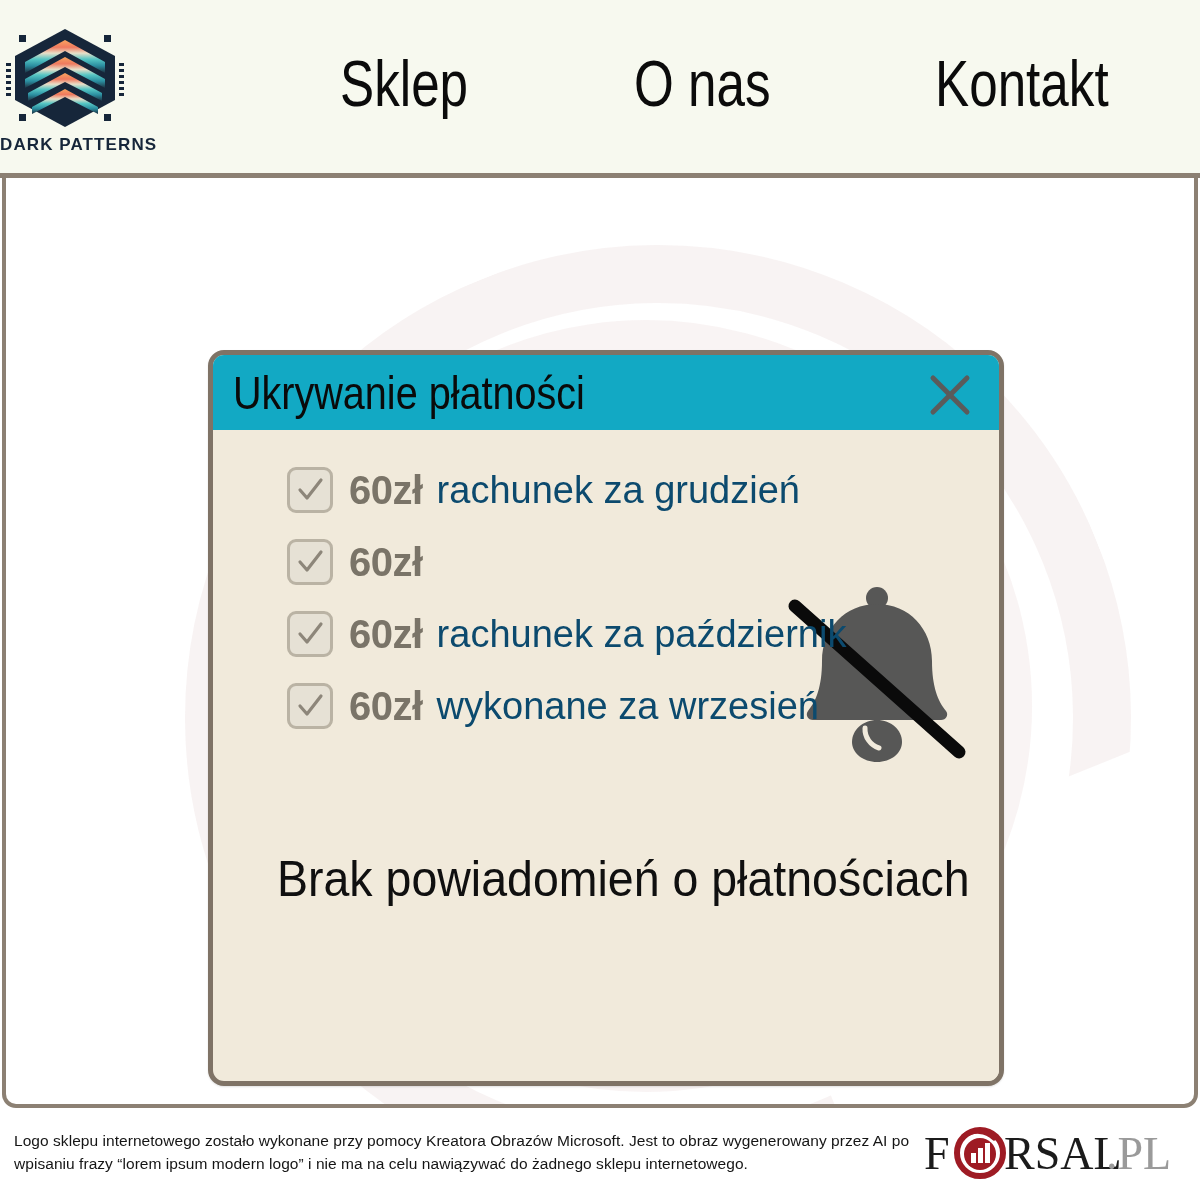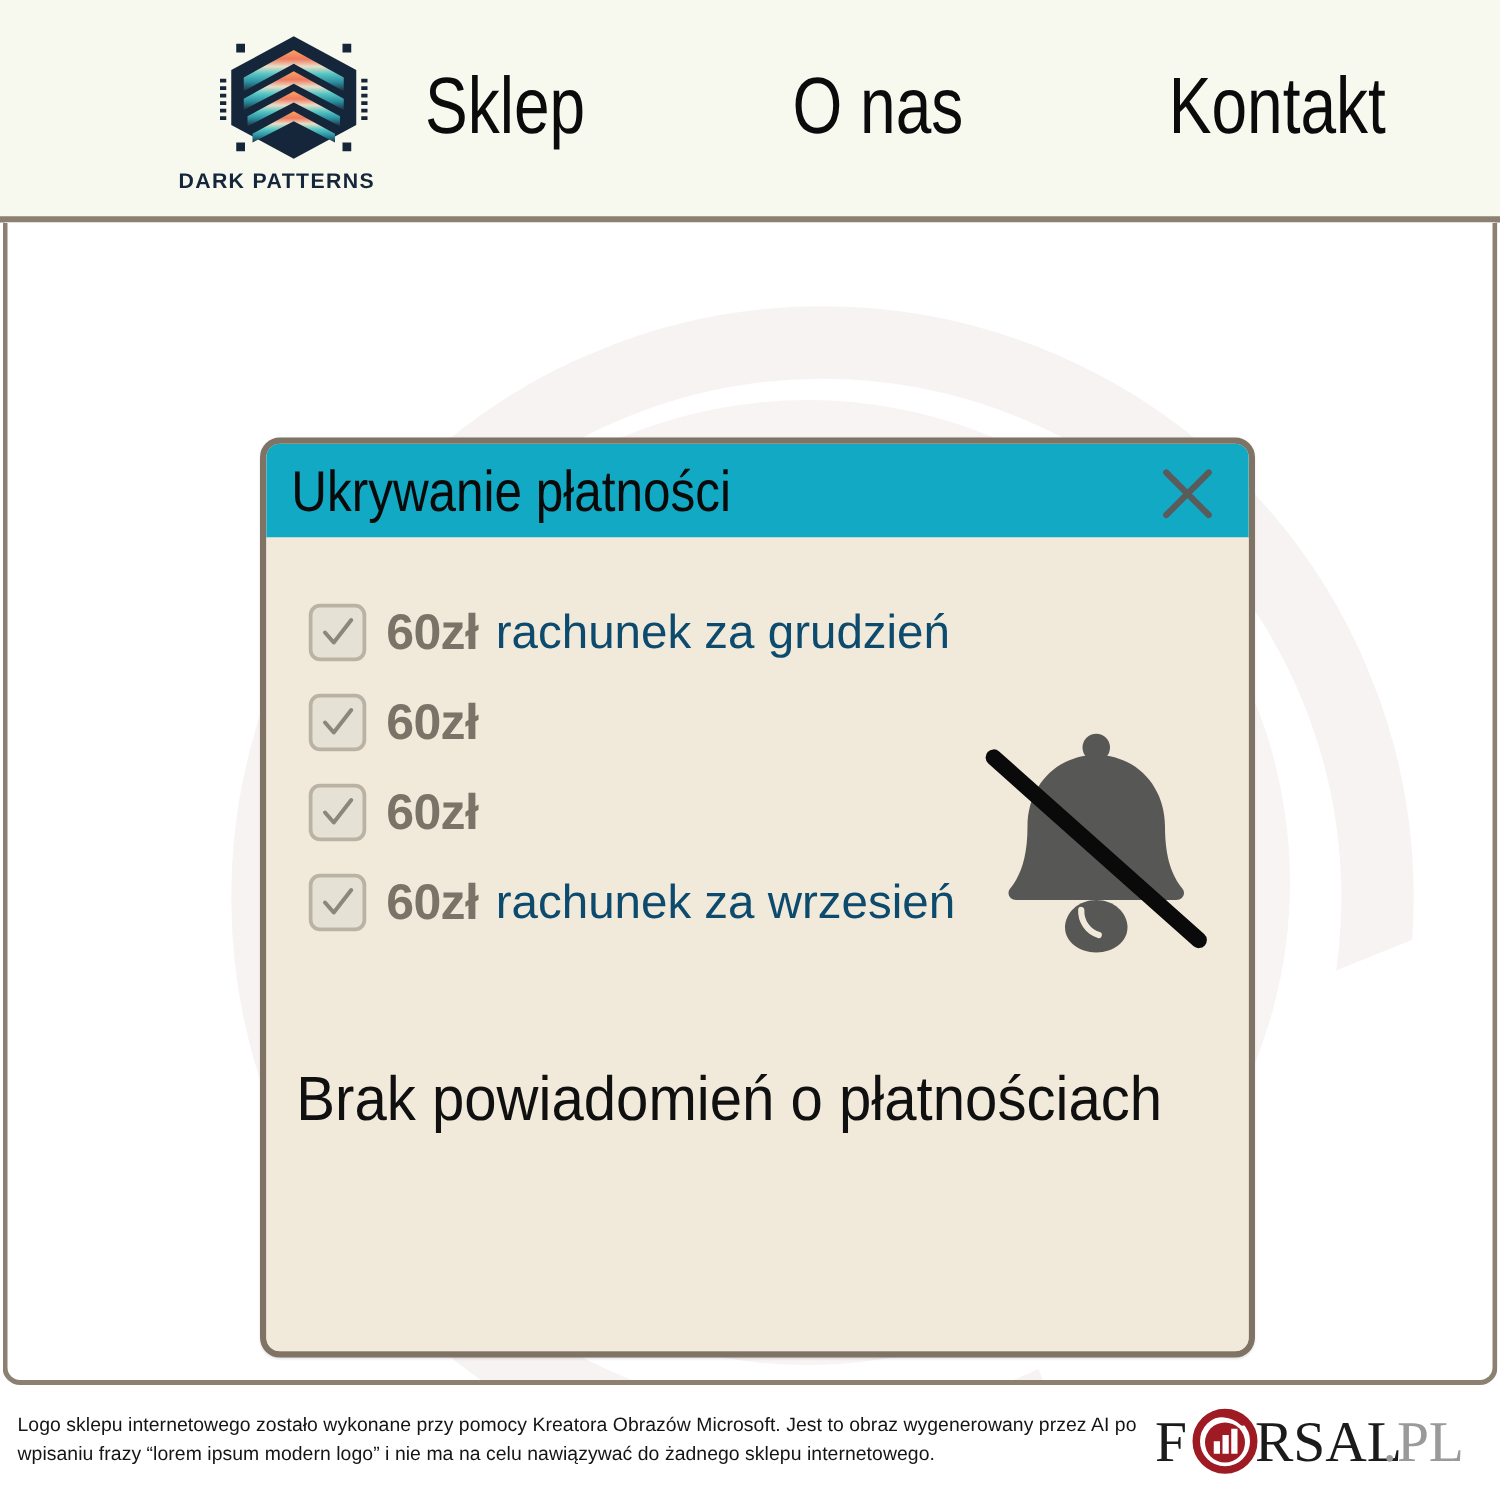--- a/index.html
+++ b/index.html
@@ -13,21 +13,21 @@
   
   .site-header{
     position:absolute;left:0;top:0;width:1200px;height:178px;
     background:#f7f9ef;
     border-bottom:5px solid #8c8073;
     box-sizing:border-box;
     display:flex;align-items:center;
   }
   .brand{
     width:300px;height:100%;
-    display:flex;flex-direction:column;align-items:flex-end;justify-content:center;
+    display:flex;flex-direction:column;align-items:flex-start;justify-content:center;
     padding-top:4px;box-sizing:border-box;
   }
   .brand-mark{width:130px;height:110px;display:block;}
   .brand-name{
     font-size:17px;font-weight:bold;letter-spacing:1.1px;
     color:#16263a;margin-top:2px;
     font-family:"Liberation Sans","DejaVu Sans",sans-serif;
   }
   .nav{
     flex:1;display:flex;align-items:center;
@@ -85,21 +85,21 @@
     font-family:"Liberation Sans Narrow","Liberation Sans",sans-serif;
     transform:scaleX(.86);transform-origin:left center;
     line-height:1;margin-top:-3px;
   }
   .close-btn{
     width:54px;height:54px;display:flex;align-items:center;justify-content:center;
     cursor:pointer;background:transparent;border:none;padding:0;margin-right:4px;
   }
   .dialog-body{
     position:relative;height:calc(100% - 75px);background:#f1eadb;
-    padding:40px 0 0 0;box-sizing:border-box;
+    padding:24px 0 0 0;box-sizing:border-box;margin-left:40px;
   }
   .bill-list{list-style:none;margin:0;padding:0 0 0 34px;}
   .bill-row{
     display:flex;align-items:center;height:72px;
     position:relative;z-index:2;
   }
   .cbx{
     width:46px;height:46px;flex:0 0 46px;
     border:3px solid #bab3a4;border-radius:9px;
     background:#e6e1d5;
@@ -245,29 +245,30 @@
             </span>
             <span class="amount">60zł</span>
           </li>
           <li class="bill-row">
             <span class="cbx">
               <svg width="30" height="30" viewBox="0 0 30 30">
                 <polyline points="5,15 12,23 26,5" fill="none" stroke="#8d867a" stroke-width="3.2" stroke-linecap="round" stroke-linejoin="round"></polyline>
               </svg>
             </span>
             <span class="amount">60zł</span>
-          </li>
-          <li class="bill-row">
-            <span class="cbx">
-              <svg width="30" height="30" viewBox="0 0 30 30">
-                <polyline points="5,15 12,23 26,5" fill="none" stroke="#8d867a" stroke-width="3.2" stroke-linecap="round" stroke-linejoin="round"></polyline>
-              </svg>
-            </span>
-            <span class="amount">60zł</span>
-            <span class="desc">rachunek za wrzesień</span>
+            <span class="desc">rachunek za październik</span>
+          </li>
+          <li class="bill-row">
+            <span class="cbx">
+              <svg width="30" height="30" viewBox="0 0 30 30">
+                <polyline points="5,15 12,23 26,5" fill="none" stroke="#8d867a" stroke-width="3.2" stroke-linecap="round" stroke-linejoin="round"></polyline>
+              </svg>
+            </span>
+            <span class="amount">60zł</span>
+            <span class="desc">wykonane za wrzesień</span>
           </li>
         </ul>
 
         <div class="headline">Brak powiadomień o płatnościach</div>
 
       </div>
     </div>
   </div>
 
   <div class="footer">

